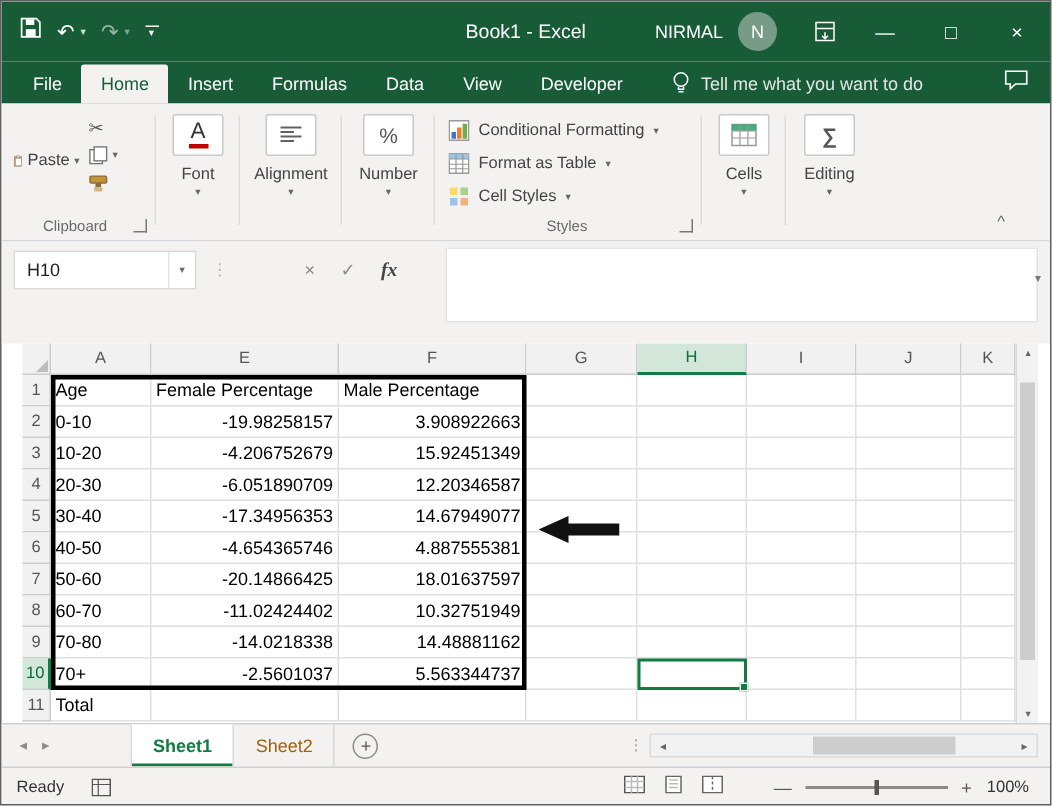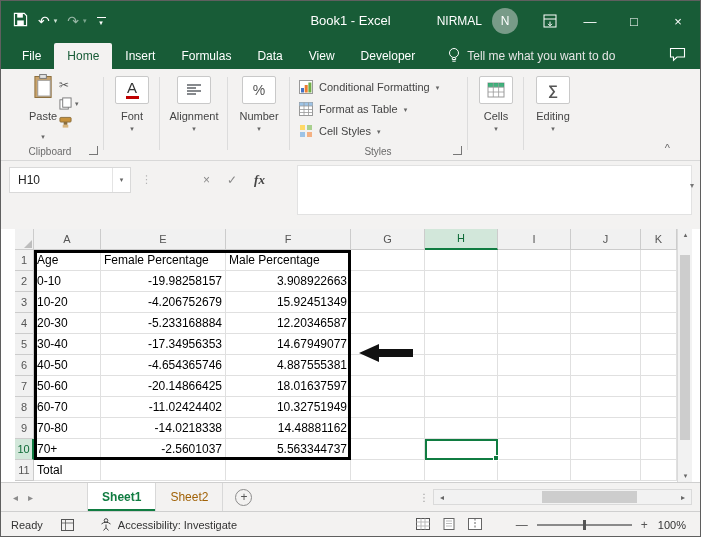--- a/index.html
+++ b/index.html
@@ -28,21 +28,21 @@
   .rtab.active { background:#F3F2F1; color:#185C37; border-radius:2px 2px 0 0; }
   .tellme { display:flex; align-items:center; gap:7px; height:26px; margin-left:20px; color:#e5e5e5; font-size:12px; white-space:nowrap; }
   .tabrow-right { margin-left:auto; margin-right:14px; height:26px; display:flex; align-items:center; }
 
   
   .ribbon { position:absolute; left:0; top:68px; width:699px; height:92px; background:#F3F2F1; border-bottom:1px solid #D8D8D8; font-size:11px; color:#444; }
   .rsep { position:absolute; top:8px; bottom:10px; width:1px; background:#DCDCDC; }
   .grouplabel { position:absolute; bottom:3px; font-size:10px; color:#6a6a6a; text-align:center; }
   .launcher { position:absolute; bottom:5px; width:9px; height:9px; border-right:1px solid #777; border-bottom:1px solid #777; }
   .chev { font-size:7px; color:#666; line-height:7px; }
-  .paste-btn { position:absolute; left:20px; top:5px; width:44px; height:66px; display:flex; flex-direction:column; align-items:center; justify-content:space-between; gap:3px; }
+  .paste-btn { position:absolute; left:8px; top:5px; width:44px; height:66px; display:flex; flex-direction:row; align-items:center; justify-content:flex-end; gap:3px; }
   .paste-btn span.lbl { font-size:11px; color:#444; }
   .clip-smalls { position:absolute; left:58px; top:8px; display:flex; flex-direction:column; gap:4px; }
   .clip-smalls .row { display:flex; align-items:center; gap:3px; height:15px; }
   .cut-glyph { font-size:12px; color:#555; }
   .cgroup { position:absolute; top:7px; display:flex; flex-direction:column; align-items:center; }
   .gbox { width:34px; height:28px; border:1px solid #C9C9C9; background:#fff; border-radius:2px; display:flex; align-items:center; justify-content:center; }
   .cgroup .lbl { margin-top:6px; font-size:11px; color:#444; }
   .cgroup .chev { margin-top:3px; }
   .font-a { font-size:15px; color:#333; line-height:14px; display:flex; flex-direction:column; align-items:center; }
   .font-a .redbar { width:13px; height:3px; background:#C00000; margin-top:1px; }
@@ -364,21 +364,21 @@
           <div class="cell num" style="width: 125px;">15.92451349</div>
           <div class="cell" style="width: 74px;"></div>
           <div class="cell" style="width: 73px;"></div>
           <div class="cell" style="width: 73px;"></div>
           <div class="cell" style="width: 70px;"></div>
           <div class="cell" style="width: 36px;"></div>
         </div>
         <div class="grow">
           <div class="rhdr">4</div>
           <div class="cell" style="width: 67px;">20-30</div>
-          <div class="cell num" style="width: 125px;">-5.233168884</div>
+          <div class="cell num" style="width: 125px;">-6.051890709</div>
           <div class="cell num" style="width: 125px;">12.20346587</div>
           <div class="cell" style="width: 74px;"></div>
           <div class="cell" style="width: 73px;"></div>
           <div class="cell" style="width: 73px;"></div>
           <div class="cell" style="width: 70px;"></div>
           <div class="cell" style="width: 36px;"></div>
         </div>
         <div class="grow">
           <div class="rhdr">5</div>
           <div class="cell" style="width: 67px;">30-40</div>
@@ -492,27 +492,20 @@
     </div>
   </div>
 
   <div class="statusbar">
     <span class="sb-ready">Ready</span>
     <span class="sb-macro">
       <svg width="13" height="12" viewBox="0 0 13 12">
           <rect x="0.5" y="0.5" width="12" height="11" fill="none" stroke="#555"></rect>
           <path d="M0.5 4h12M4.5 0.5v11" stroke="#555" stroke-width="0.8"></path>
         </svg>
-    </span>
-    <span class="sb-access">
-      <svg width="12" height="13" viewBox="0 0 12 13">
-          <circle cx="6" cy="2.5" r="1.8" fill="none" stroke="#444"></circle>
-          <path d="M1.5 6a6.5 6.5 0 0 1 9 0M6 6.5v3.2M6 9.7l-2.5 2.8M6 9.7l2.5 2.8" stroke="#444" fill="none"></path>
-        </svg>
-      <span>Accessibility: Investigate</span>
     </span>
     <span class="sb-flex"></span>
     <span class="viewbtns">
       <span><svg width="14" height="12" viewBox="0 0 14 12">
             <rect x="0.5" y="0.5" width="13" height="11" fill="#fff" stroke="#555"></rect>
             <path d="M0.5 4h13M0.5 8h13M5 0.5v11M9 0.5v11" stroke="#bbb"></path>
           </svg></span>
       <span><svg width="14" height="12" viewBox="0 0 14 12">
             <rect x="2" y="0.5" width="10" height="11" fill="#fff" stroke="#666"></rect>
             <path d="M4 3h6M4 5.5h6M4 8h6" stroke="#bbb"></path>

